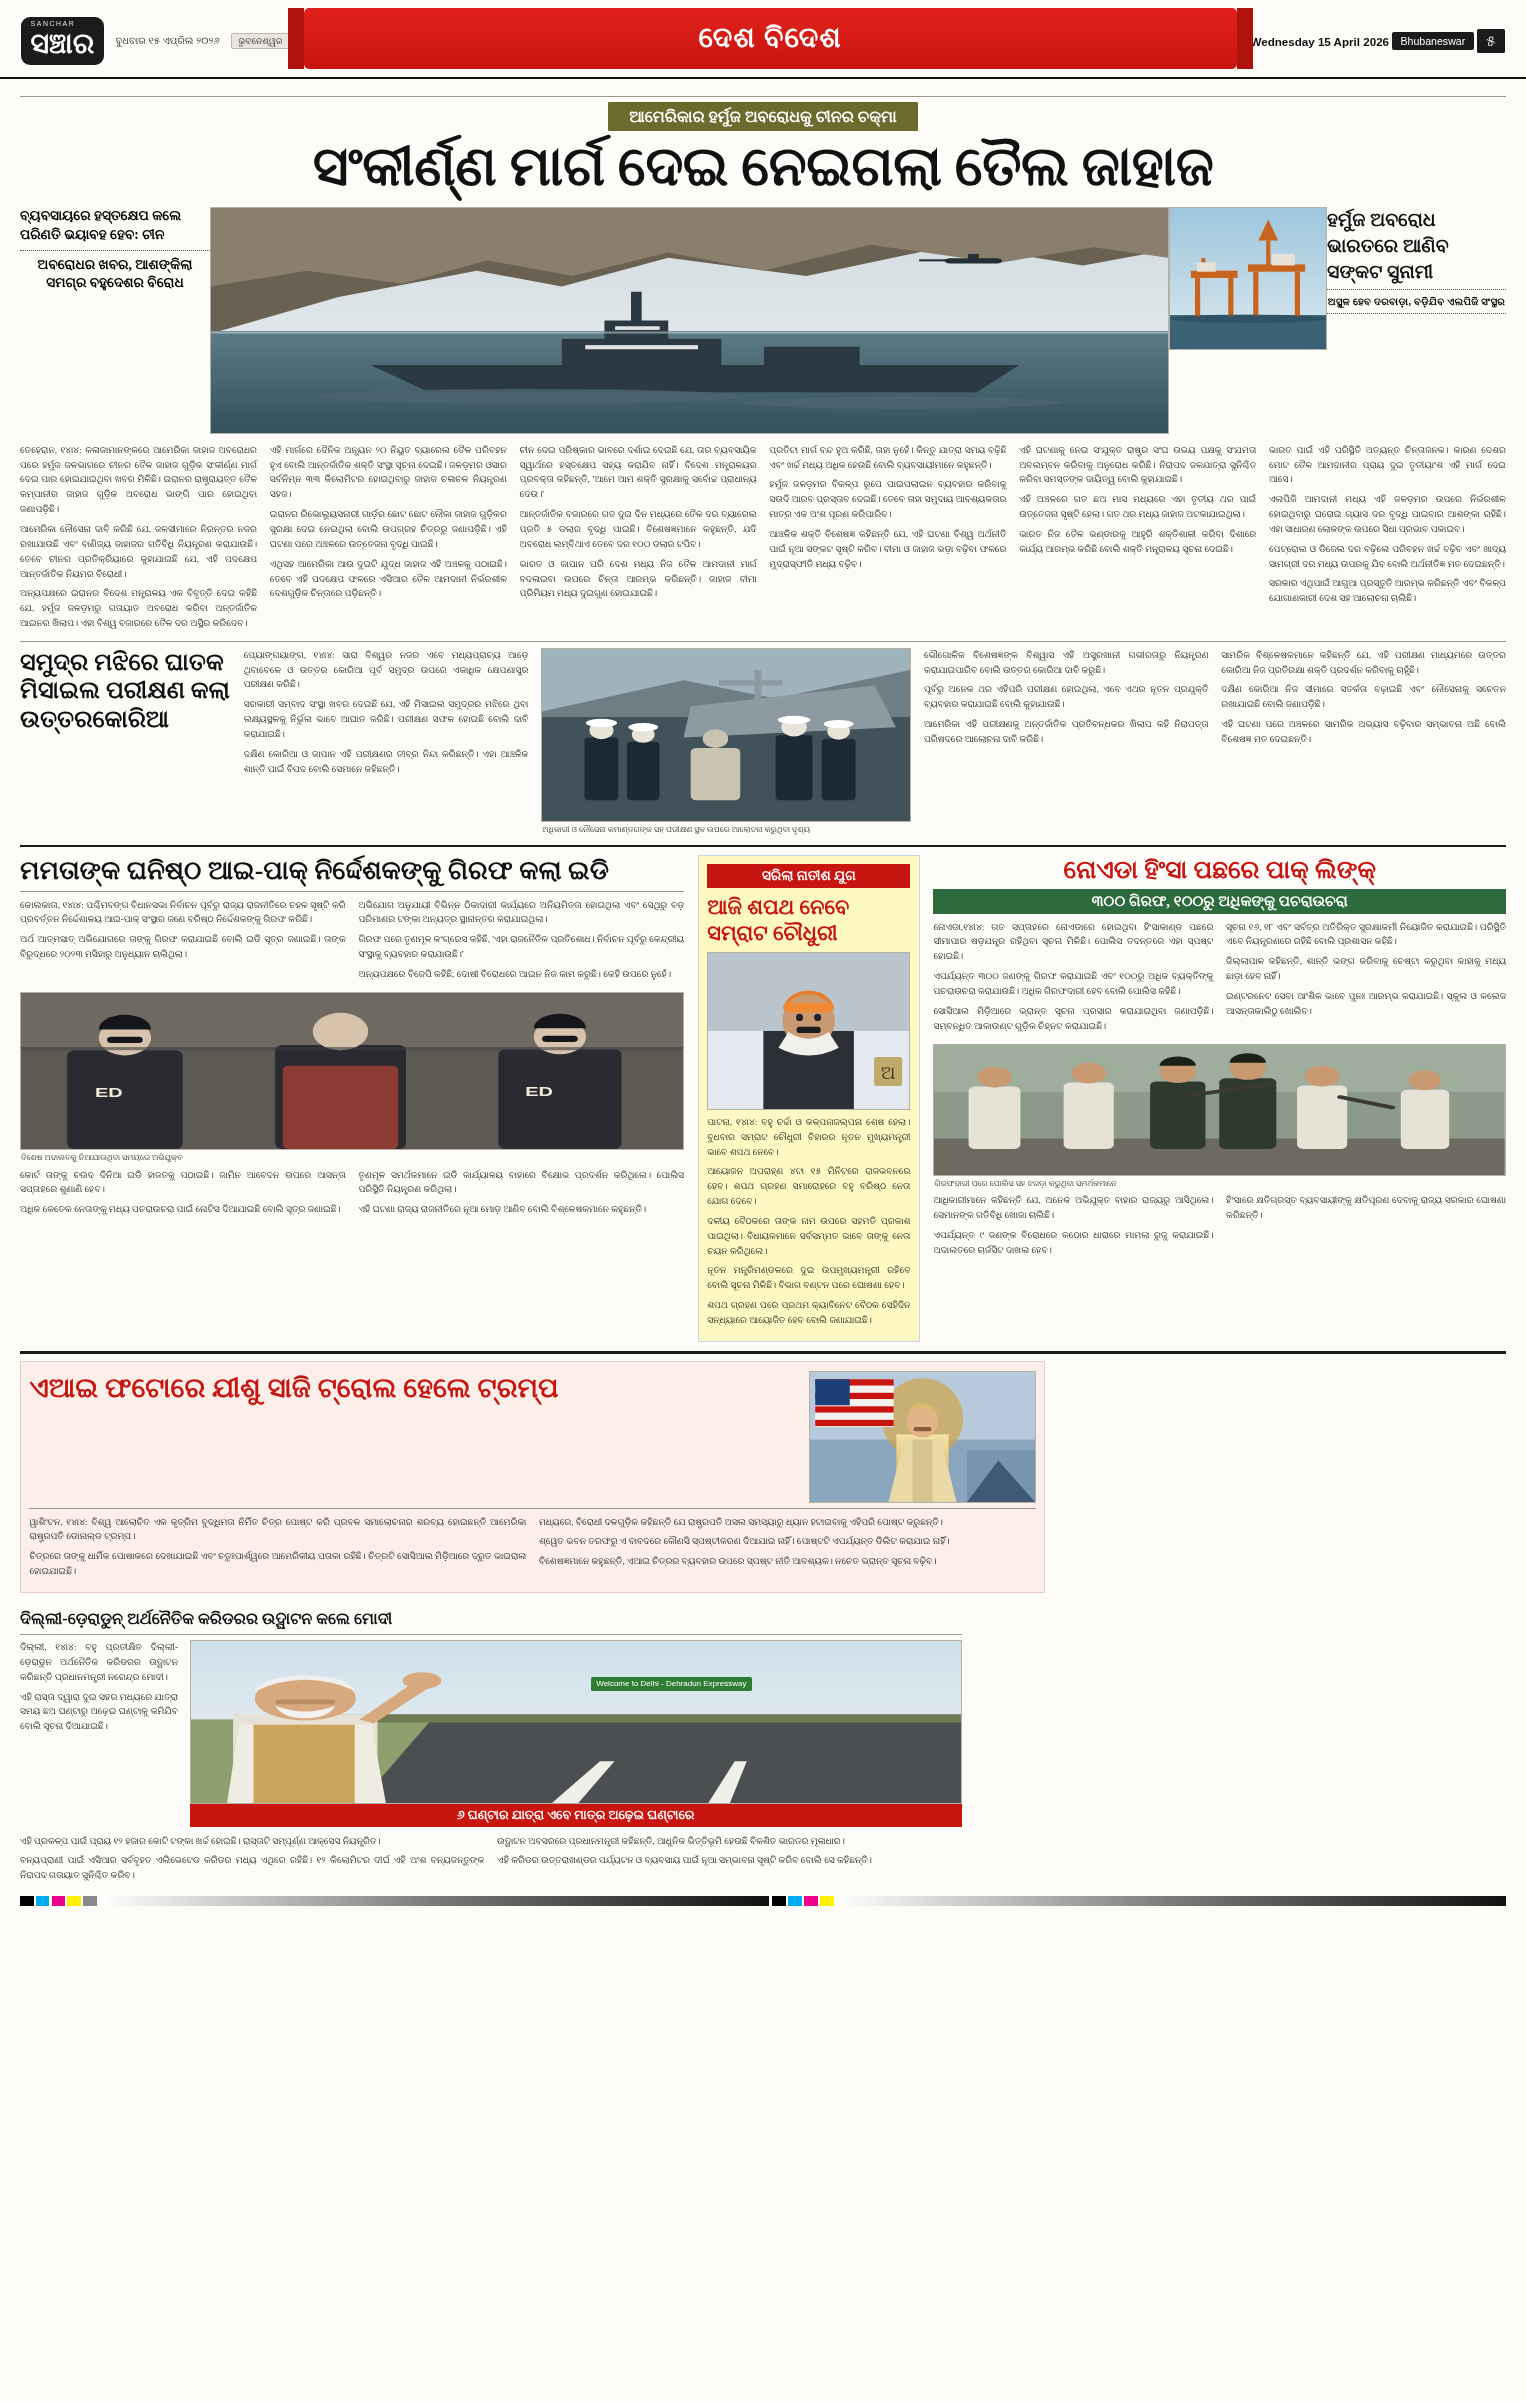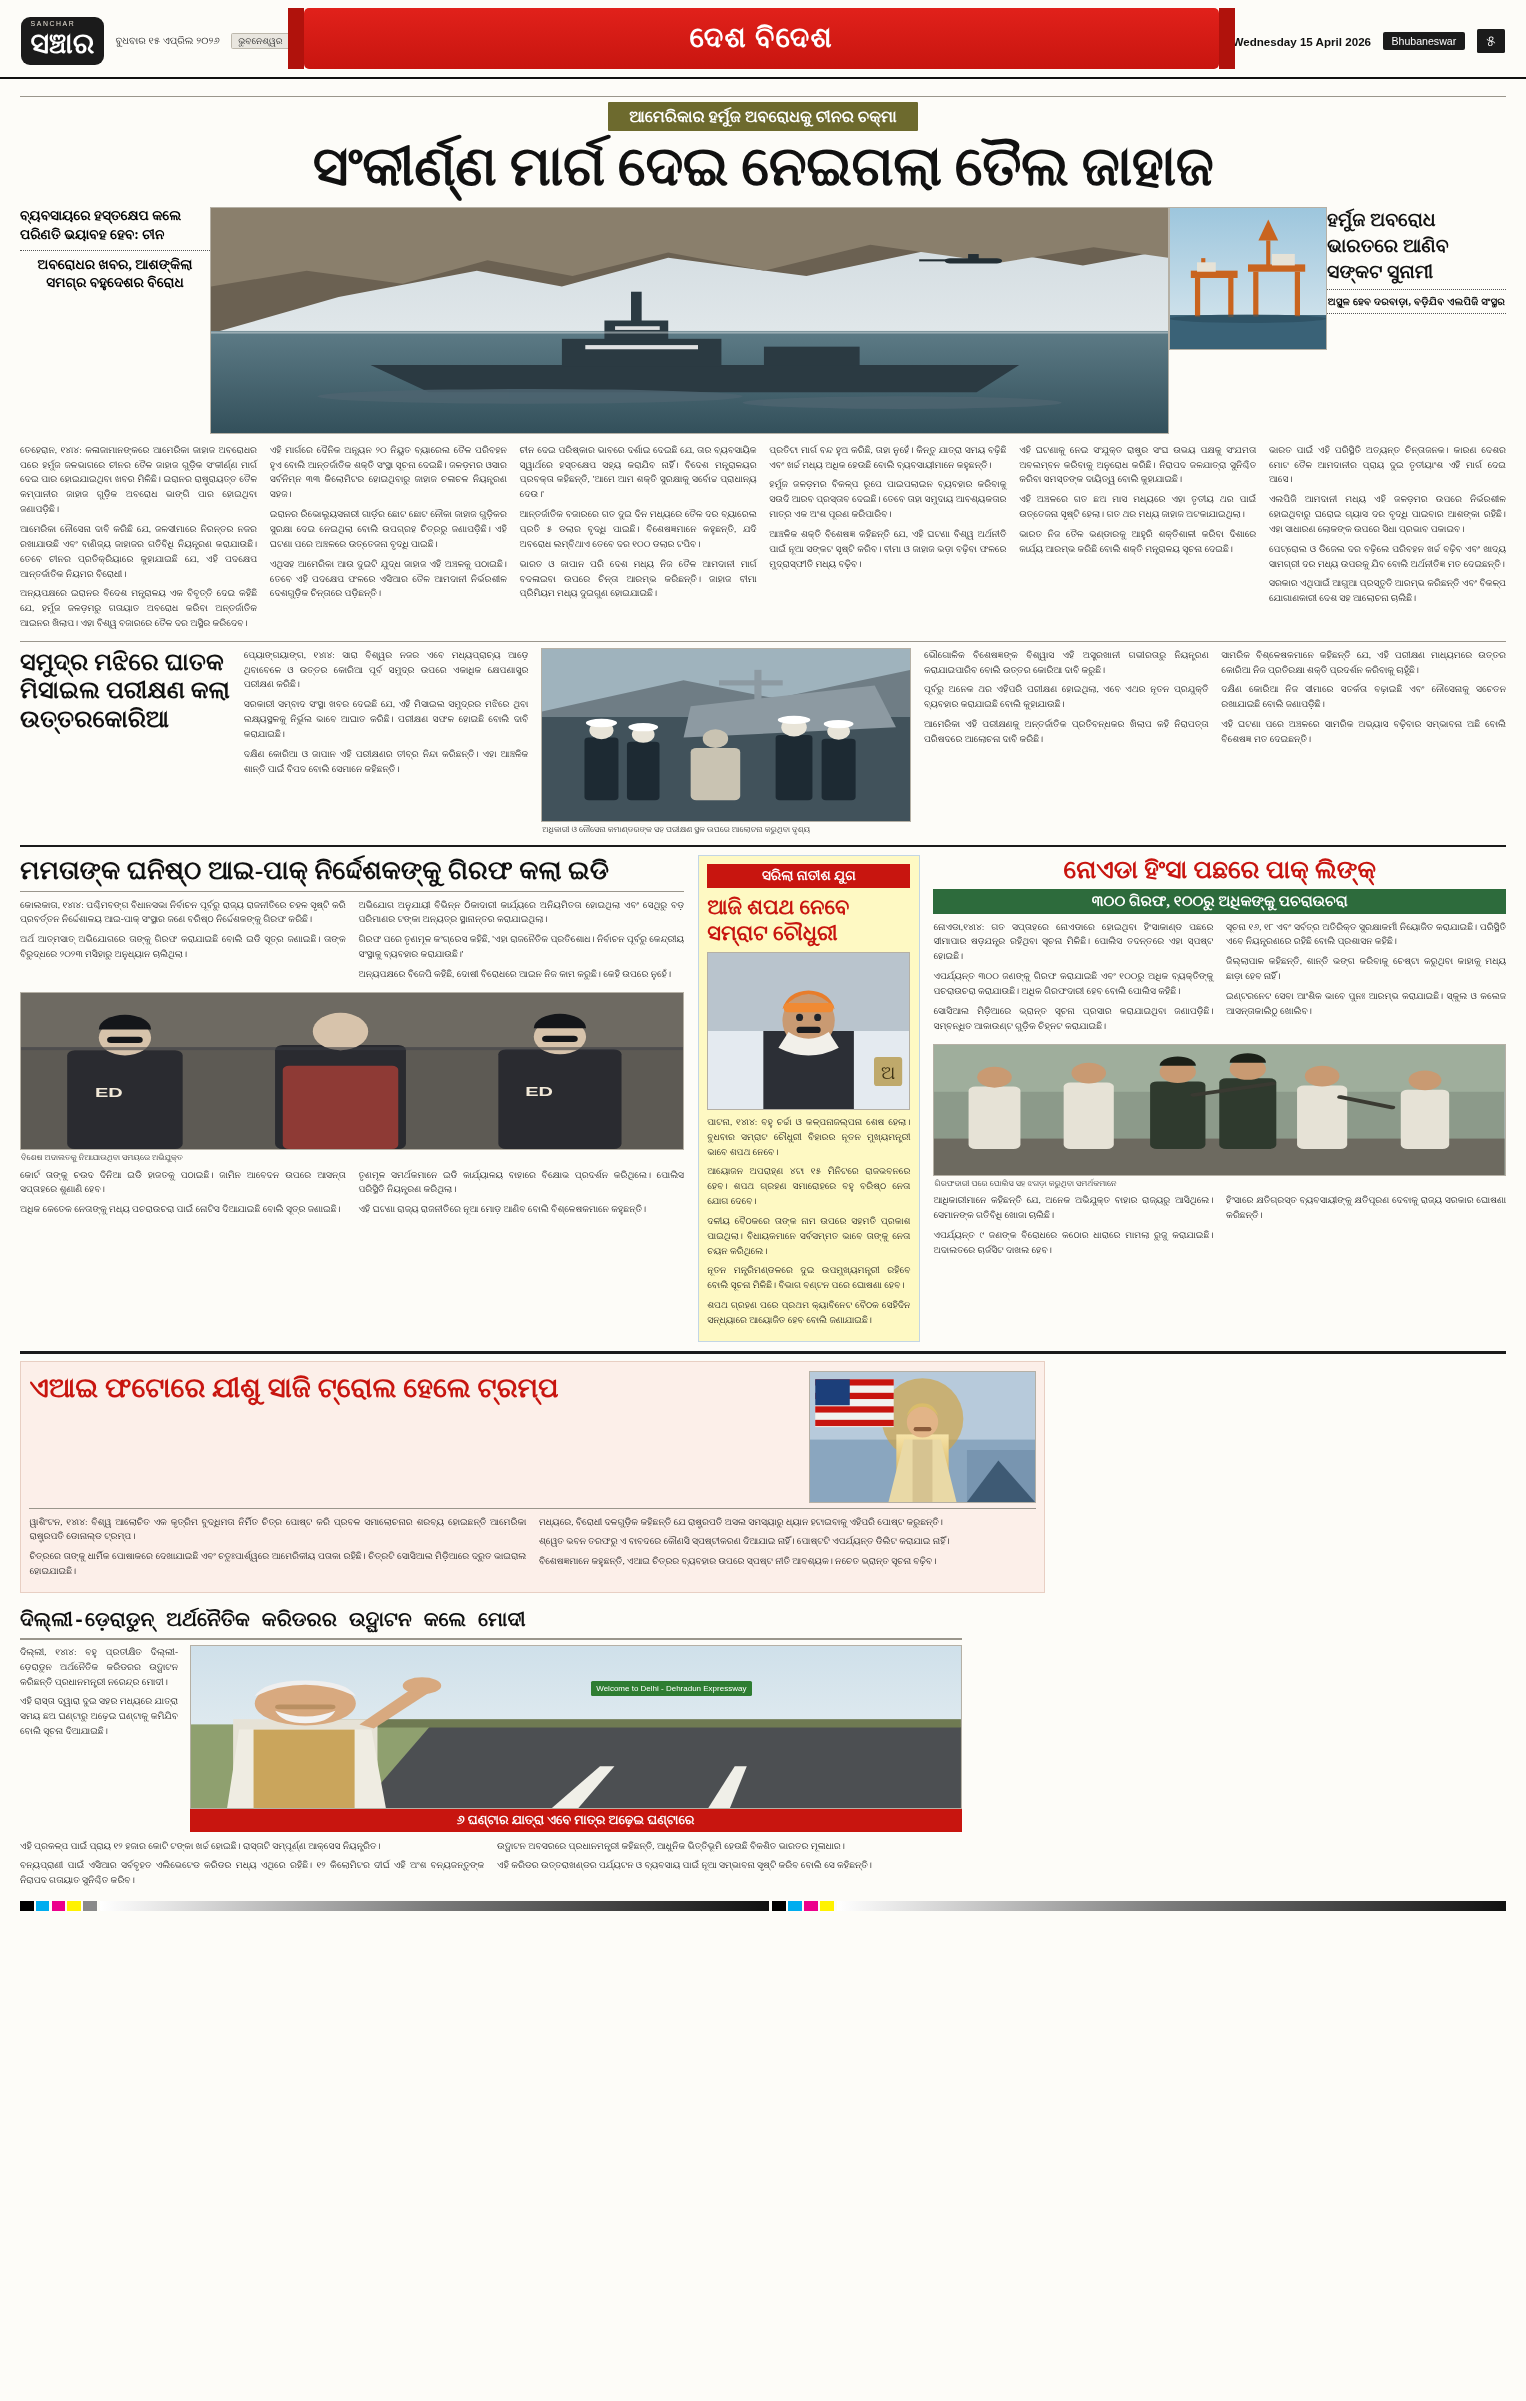--- a/index.html
+++ b/index.html
@@ -58,21 +58,21 @@
   .redbar::before, .redbar::after{
     content:""; position:absolute; top:0; bottom:0; width:16px;
     background: #b0120c;
   }
   .redbar::before{ left:-16px; }
   .redbar::after{ right:-16px; }
   .redbar .section-title {
     color:#fff; font-size:28.5px; font-weight:700; letter-spacing:1.1px;
     font-family:"Liberation Serif", serif;
   }
-  .masthead-right { display:flex; align-items:center; gap:12px; flex:0 0 auto; }
+  .masthead-right { display:flex; align-items:center; gap:3px; flex:0 0 auto; }
   .masthead-right .date { font-size:11.6px; font-weight:700; color:#111; }
   .masthead-right .cityb {
     background:#1b1b1b; color:#fff; font-size:10.6px; padding:3.2px 8.4px; border-radius:2px;
   }
   .masthead-right .pageno {
     background:#1b1b1b; color:#fff; font-size:15px; padding:3.2px 9.5px; border-radius:1.6px;
     font-family:"Liberation Serif", serif;
   }
 
   
@@ -598,21 +598,21 @@
           </div>
           <div class="col bodytext">
             <p>ମଧ୍ୟରେ, ବିରୋଧୀ ଦଳଗୁଡ଼ିକ କହିଛନ୍ତି ଯେ ରାଷ୍ଟ୍ରପତି ଅସଲ ସମସ୍ୟାରୁ ଧ୍ୟାନ ହଟାଇବାକୁ ଏହିପରି ପୋଷ୍ଟ କରୁଛନ୍ତି।</p>
             <p>ଶ୍ୱେତ ଭବନ ତରଫରୁ ଏ ବାବଦରେ କୌଣସି ସ୍ପଷ୍ଟୀକରଣ ଦିଆଯାଇ ନାହିଁ। ପୋଷ୍ଟଟି ଏପର୍ଯ୍ୟନ୍ତ ଡିଲିଟ କରାଯାଇ ନାହିଁ।</p>
             <p>ବିଶେଷଜ୍ଞମାନେ କହୁଛନ୍ତି, ଏଆଇ ଚିତ୍ରର ବ୍ୟବହାର ଉପରେ ସ୍ପଷ୍ଟ ନୀତି ଆବଶ୍ୟକ। ନଚେତ ଭ୍ରାନ୍ତ ସୂଚନା ବଢ଼ିବ।</p>
           </div>
         </div>
       </div>
 
       <div style="flex:1.5 1 0;">
-        <div class="sub-head" style="font-size:20px;font-family:Liberation Mono, monospace;">ଦିଲ୍ଲୀ-ଡ଼େରାଡୁନ୍ ଅର୍ଥନୈତିକ କରିଡରର ଉଦ୍ଘାଟନ କଲେ ମୋଦୀ</div>
+        <div class="sub-head" style="font-size:16px;">ଦିଲ୍ଲୀ-ଡ଼େରାଡୁନ୍ ଅର୍ଥନୈତିକ କରିଡରର ଉଦ୍ଘାଟନ କଲେ ମୋଦୀ</div>
         <div class="hr-thin"></div>
         <div style="display:flex; gap:11.6px; align-items:flex-start;">
           <div class="col bodytext" style="flex:0 0 158px;">
             <p>ଦିଲ୍ଲୀ, ୧୪ା୪: ବହୁ ପ୍ରତୀକ୍ଷିତ ଦିଲ୍ଲୀ-ଡ଼େରାଡୁନ ଅର୍ଥନୈତିକ କରିଡରର ଉଦ୍ଘାଟନ କରିଛନ୍ତି ପ୍ରଧାନମନ୍ତ୍ରୀ ନରେନ୍ଦ୍ର ମୋଦୀ।</p>
             <p>ଏହି ରାସ୍ତା ଦ୍ୱାରା ଦୁଇ ସହର ମଧ୍ୟରେ ଯାତ୍ରା ସମୟ ଛଅ ଘଣ୍ଟାରୁ ଅଢ଼େଇ ଘଣ୍ଟାକୁ କମିଯିବ ବୋଲି ସୂଚନା ଦିଆଯାଇଛି।</p>
           </div>
           <div style="flex:1 1 0;">
             <div class="photo" style="height:164px; position:relative;">
               <svg class="art" viewBox="0 0 640 310" preserveAspectRatio="none">
                 <defs>

